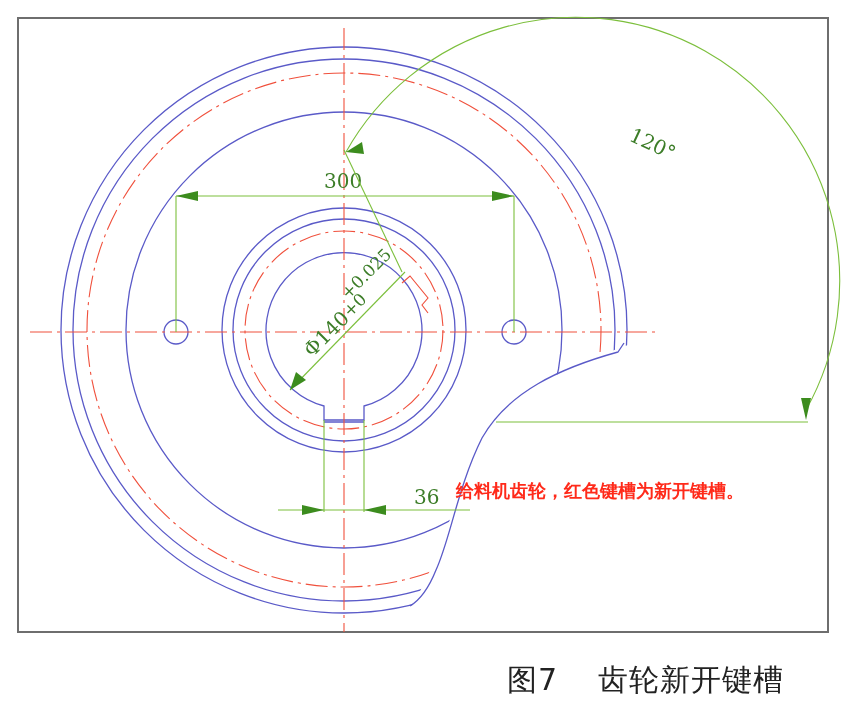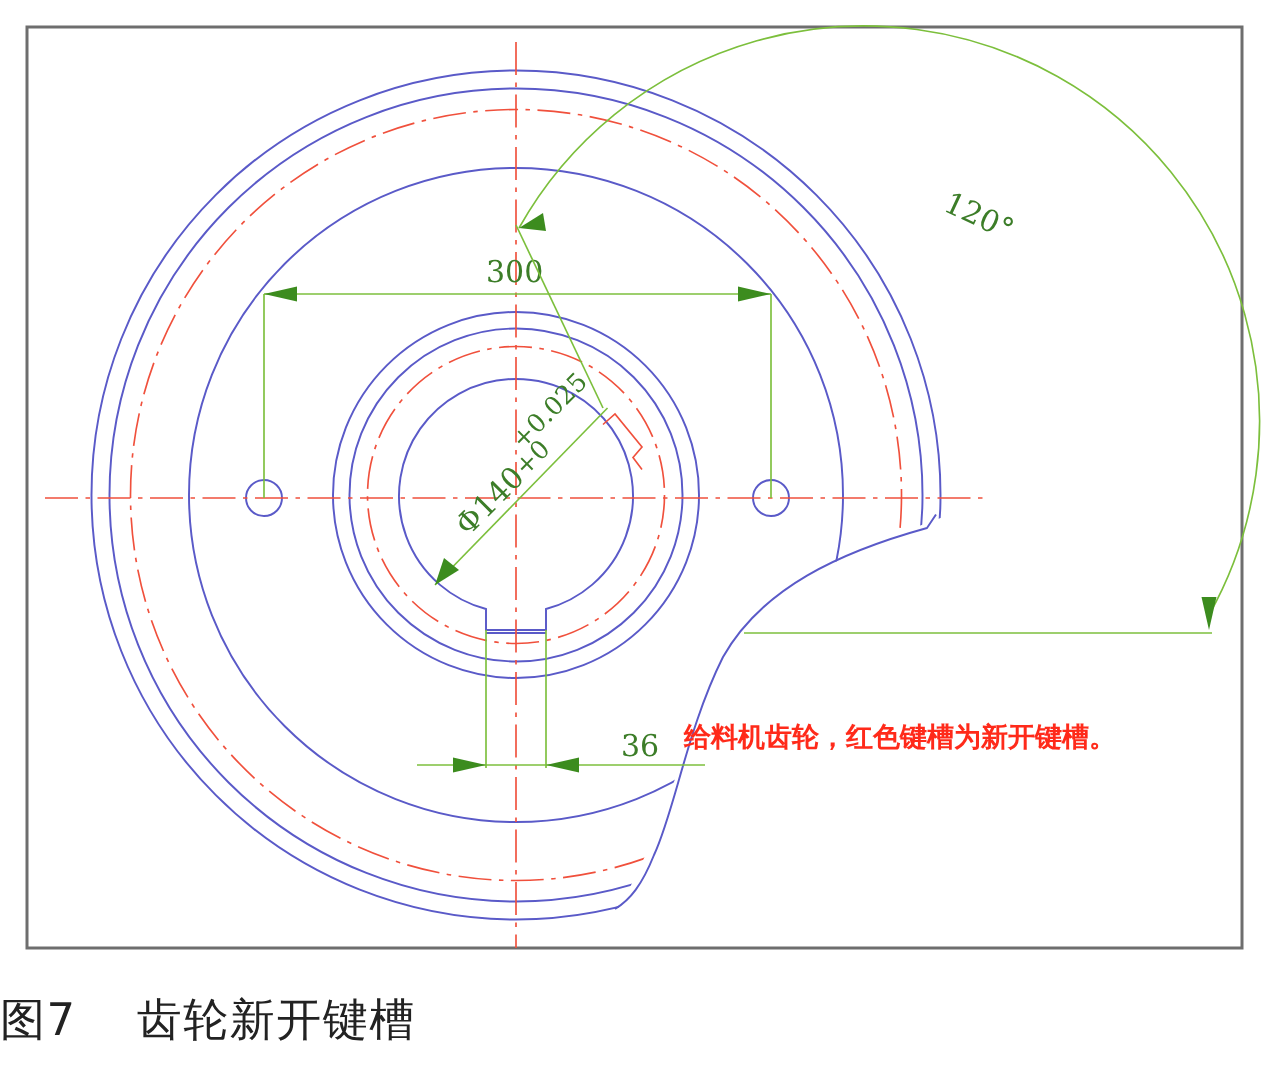--- a/index.html
+++ b/index.html
@@ -6,21 +6,21 @@
   body { width:848px; height:720px; position:relative; overflow:hidden; font-family:"DejaVu Serif", serif; }
   #drawing { position:absolute; left:0; top:0; width:848px; height:650px; }
   .frame { fill:#ffffff; stroke:#6e6e6e; stroke-width:2; }
   .blue { fill:none; stroke:#5a5ac8; stroke-width:1.3; }
   .red { fill:none; stroke:#f0503c; stroke-width:1.1; stroke-dasharray:22 5 3 5; }
   .redsolid { fill:none; stroke:#f0503c; stroke-width:1.1; }
   .dim { fill:none; stroke:#7cbf3c; stroke-width:1.1; }
   .arrow { fill:#3c8c1e; stroke:none; }
   .dimtext { fill:#3c7d28; font-family:"DejaVu Serif", serif; font-size:20px; }
   .note { fill:#ff2a1a; font-family:"DejaVu Sans", sans-serif; font-size:18px; font-weight:bold; }
-  #caption { position:absolute; left:0; width:784px; top:660px; text-align:left; font-family:"DejaVu Sans", sans-serif; font-size:30px; color:#222; letter-spacing:1px; }
+  #caption { position:absolute; left:0; width:784px; top:660px; text-align:right; font-family:"DejaVu Sans", sans-serif; font-size:30px; color:#222; letter-spacing:1px; }
   #caption span { display:inline-block; }
   #caption .gap { width:40px; }
 </style>
 </head>
 <body>
 
 <svg id="drawing" viewBox="0 0 848 650" xmlns="http://www.w3.org/2000/svg">
   <defs>
     <clipPath id="gearClip">
 

